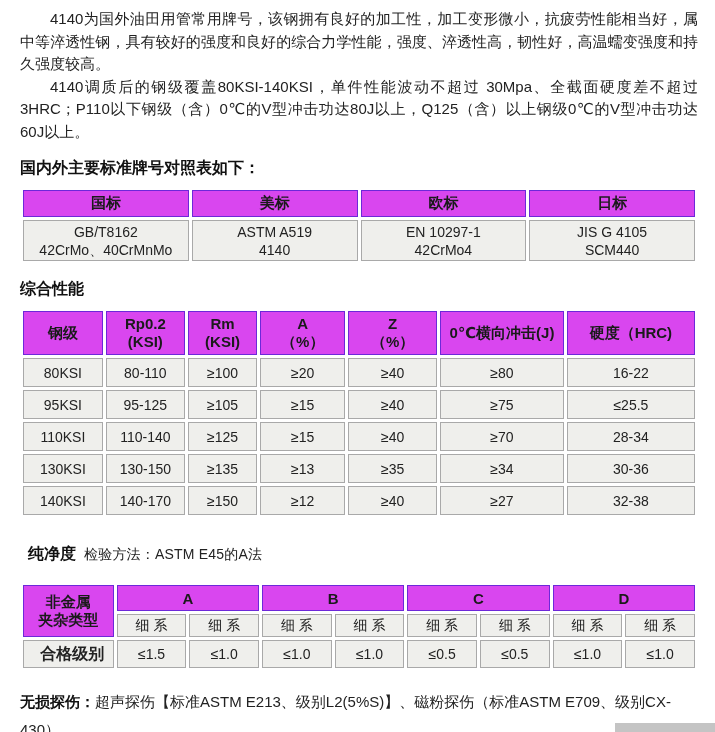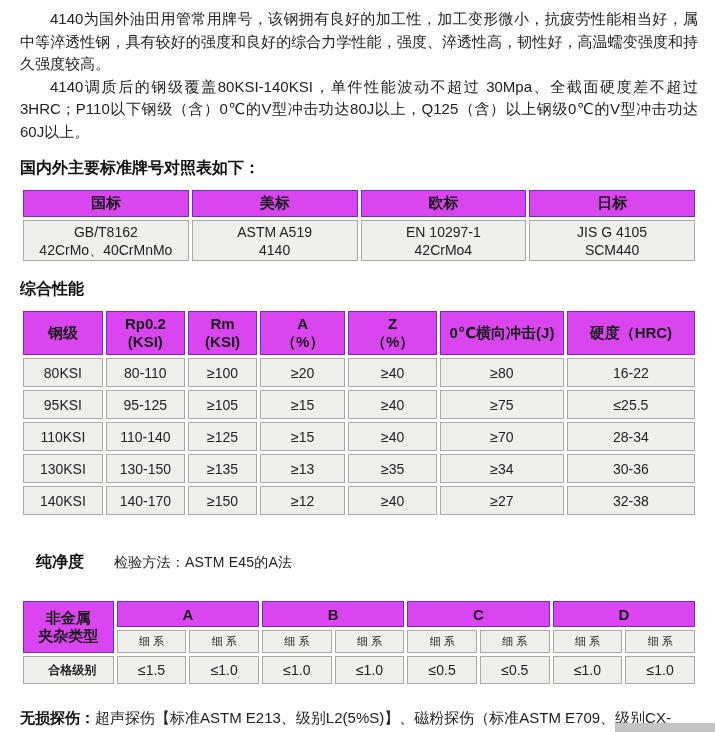--- a/index.html
+++ b/index.html
@@ -54,28 +54,28 @@
   table.standards td { height: 41px; }
 
   
   table.perf th { height: 40px; vertical-align: middle; }
   table.perf td { height: 29px; }
 
   
   table.purity { margin-top: 9px; }
   table.purity th.corner { vertical-align: middle; }
   table.purity th.group { height: 26px; }
-  table.purity td.sub { height: 23px; font-size: 11px; }
-  table.purity td.rowlabel { font-weight: bold; font-size: 12px; padding-left: 10px; }
+  table.purity td.sub { height: 23px; font-size: 14px; }
+  table.purity td.rowlabel { font-weight: bold; font-size: 16px; padding-left: 10px; }
   table.purity td.val { height: 28px; }
 
   .purity-head { margin: 18px 0 0 0; display: flex; align-items: baseline; }
-  .purity-head h2 { margin: 16px; }
+  .purity-head h2 { margin: 8px; }
   .purity-head .method {
-    font-size: 14px; margin-left: 14px; color: #222;
+    font-size: 14px; color: #222;
     font-weight: normal; letter-spacing: 0.2px;
   }
 
   .footer { margin-top: 17px; }
   .footer-line { font-size: 15px; line-height: 27.5px; }
   .flabel { font-weight: bold; color: #111; }
   .fvalue { color: #222; }
 
   .scroll-thumb {
     position: absolute;

